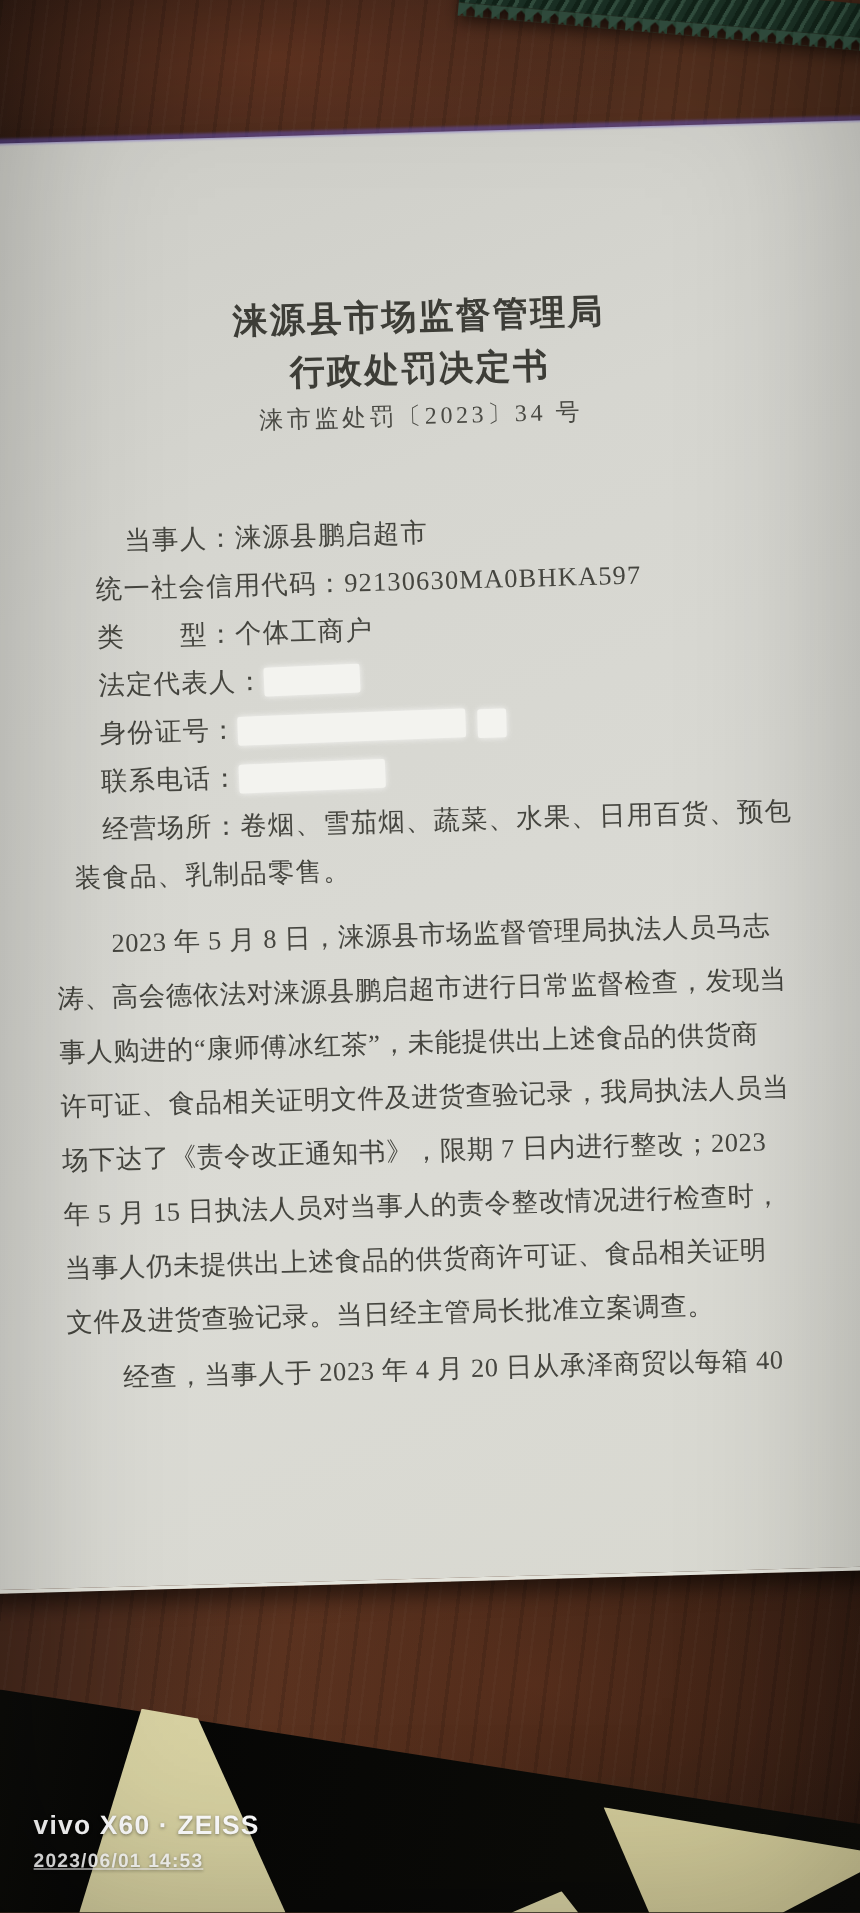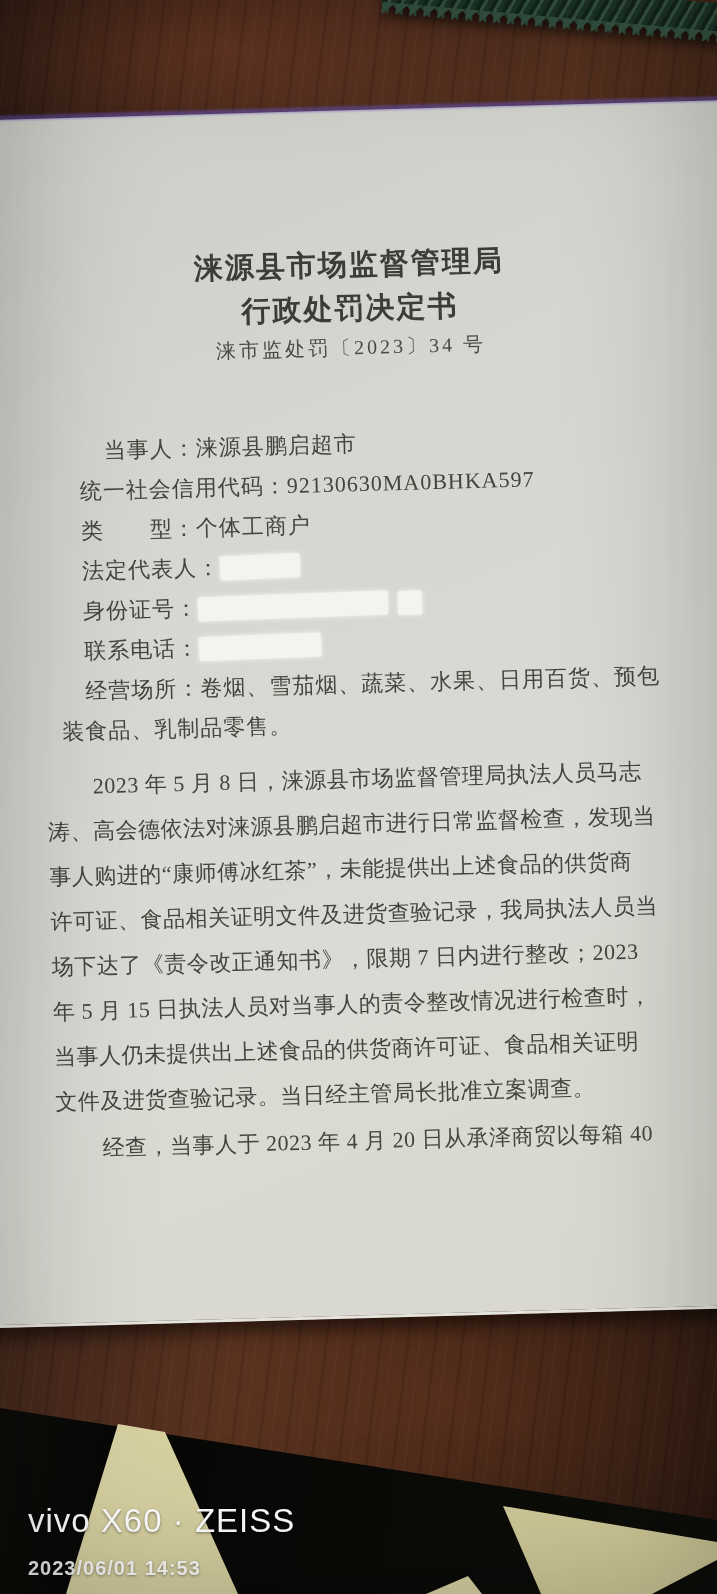--- a/index.html
+++ b/index.html
@@ -102,22 +102,22 @@
   .r-id    { width:190px; transform:rotate(-.6deg); }
   .r-id2   { width:24px;  margin-left:10px; }
   .r-phone { width:122px; transform:rotate(-.8deg); }
 
   
   .watermark {
     position:absolute; left:28px; top:1506px; color:#ffffff;
     font-family:"Liberation Sans", sans-serif;
     text-shadow:0 1px 3px rgba(0,0,0,.45);
   }
-  .wm-device { font-size:33px; font-weight:400; letter-spacing:1px; line-height:30px; }
-  .wm-date   { font-size:20px; font-weight:600; letter-spacing:1px; line-height:24px; margin-top:20px; opacity:.92; }
+  .wm-device { font-size:22px; font-weight:700; letter-spacing:1px; line-height:30px; }
+  .wm-date   { font-size:16px; font-weight:600; letter-spacing:1px; line-height:24px; margin-top:4px; opacity:.92;text-decoration:underline; }
 
   .vignette {
     position:absolute; inset:0; pointer-events:none;
     box-shadow: inset 0 0 150px rgba(0,0,0,.26);
   }
 </style>
 </head>
 <body>
 
 <div class="canvas">

